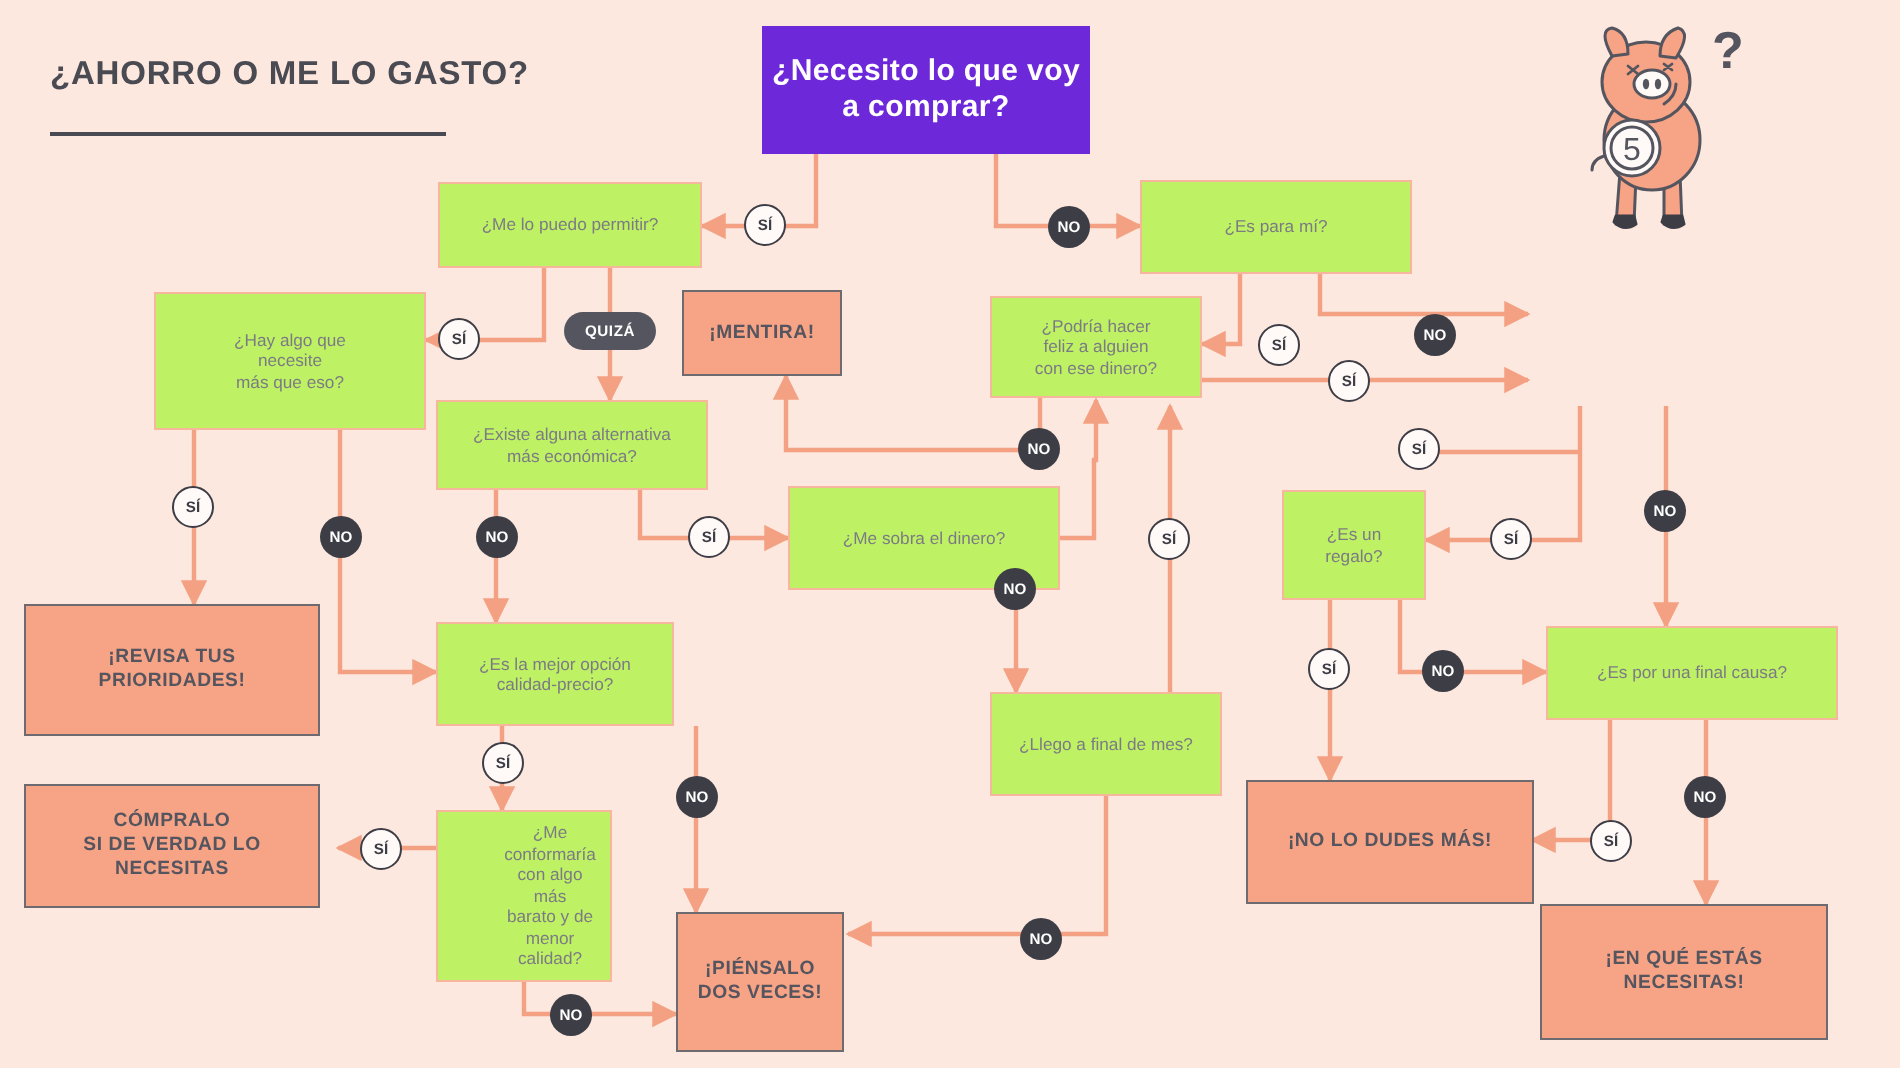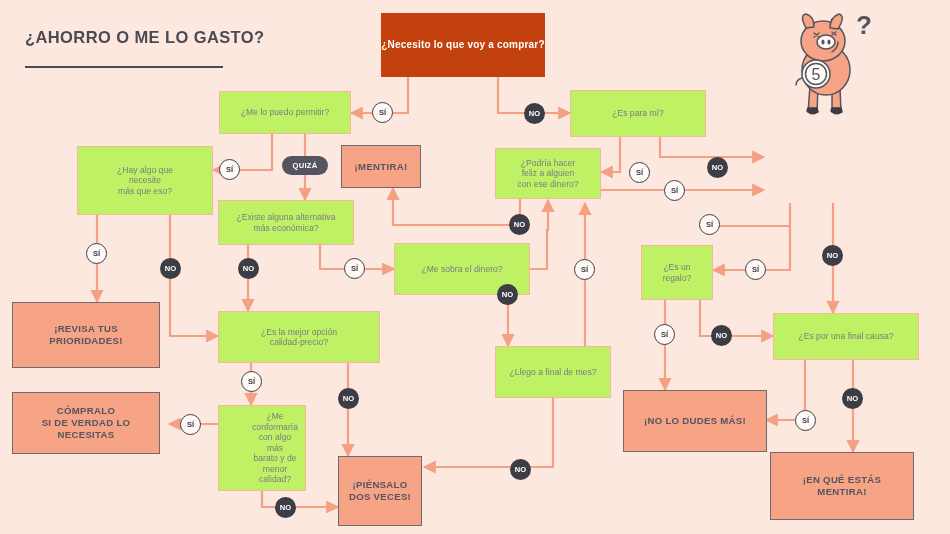--- a/index.html
+++ b/index.html
@@ -25,22 +25,22 @@
   .node{
     position:absolute;box-sizing:border-box;
     display:flex;align-items:center;justify-content:center;
     text-align:center;line-height:1.22;
   }
   .q{
     background:#bef264;border:1px solid #f6b79c;
     color:#7c7b84;font-size:8.6px;padding:4px 6px;
   }
   .start{
-    background:#c2410c;border:none;color:#ffffff;
-    font-size:10px;font-weight:bold;letter-spacing:.2px;
+    background:#6d28d9;border:none;color:#ffffff;
+    font-size:15px;font-weight:bold;letter-spacing:.2px;
   }
   .result{
     background:#f7a385;border:1.6px solid #6d6a70;
     color:#55555f;font-size:9.6px;font-weight:bold;letter-spacing:.3px;
   }
 
   .badge{
     position:absolute;box-sizing:border-box;
     display:flex;align-items:center;justify-content:center;
     border-radius:50%;width:21px;height:21px;
@@ -137,21 +137,21 @@
 
   <div class="node q" style="left:219px;top:91px;width:132px;height:43px;">¿Me lo puedo permitir?</div>
 
   <div class="node q" style="left:77px;top:146px;width:136px;height:69px;white-space:pre-line;">¿Hay algo que
 necesite
 más que eso?</div>
 
   <div class="node q" style="left:218px;top:200px;width:136px;height:45px;white-space:pre-line;">¿Existe alguna alternativa
 más económica?</div>
 
-  <div class="node q" style="left:218px;top:311px;width:162px;height:52px;white-space:pre-line;text-align:center;">¿Es la mejor opción
+  <div class="node q" style="left:218px;top:311px;width:119px;height:52px;white-space:pre-line;text-align:center;">¿Es la mejor opción
 calidad-precio?</div>
 
   <div class="node q" style="left:218px;top:405px;width:88px;height:86px;white-space:pre-line;padding-left:32px;">¿Me conformaría
 con algo más
 barato y de menor
 calidad?</div>
 
   <div class="node q" style="left:570px;top:90px;width:136px;height:47px;">¿Es para mí?</div>
 
   <div class="node q" style="left:495px;top:148px;width:106px;height:51px;white-space:pre-line;">¿Podría hacer
@@ -176,21 +176,21 @@
   <div class="node result" style="left:12px;top:392px;width:148px;height:62px;white-space:pre-line;">CÓMPRALO
 SI DE VERDAD LO
 NECESITAS</div>
 
   <div class="node result" style="left:338px;top:456px;width:84px;height:70px;white-space:pre-line;">¡PIÉNSALO
 DOS VECES!</div>
 
   <div class="node result" style="left:623px;top:390px;width:144px;height:62px;">¡NO LO DUDES MÁS!</div>
 
   <div class="node result" style="left:770px;top:452px;width:144px;height:68px;white-space:pre-line;">¡EN QUÉ ESTÁS
-MENTIRA!</div>
+NECESITAS!</div>
 
   <div class="badge yes" style="left:372px;top:102px;">SÍ</div>
   <div class="badge no" style="left:524px;top:103px;">NO</div>
   <div class="badge yes" style="left:219px;top:159px;">SÍ</div>
   <div class="badge maybe" style="left:282px;top:156px;">QUIZÁ</div>
   <div class="badge yes" style="left:86px;top:243px;">SÍ</div>
   <div class="badge no" style="left:160px;top:258px;">NO</div>
   <div class="badge no" style="left:238px;top:258px;">NO</div>
   <div class="badge yes" style="left:344px;top:258px;">SÍ</div>
   <div class="badge yes" style="left:241px;top:371px;">SÍ</div>

